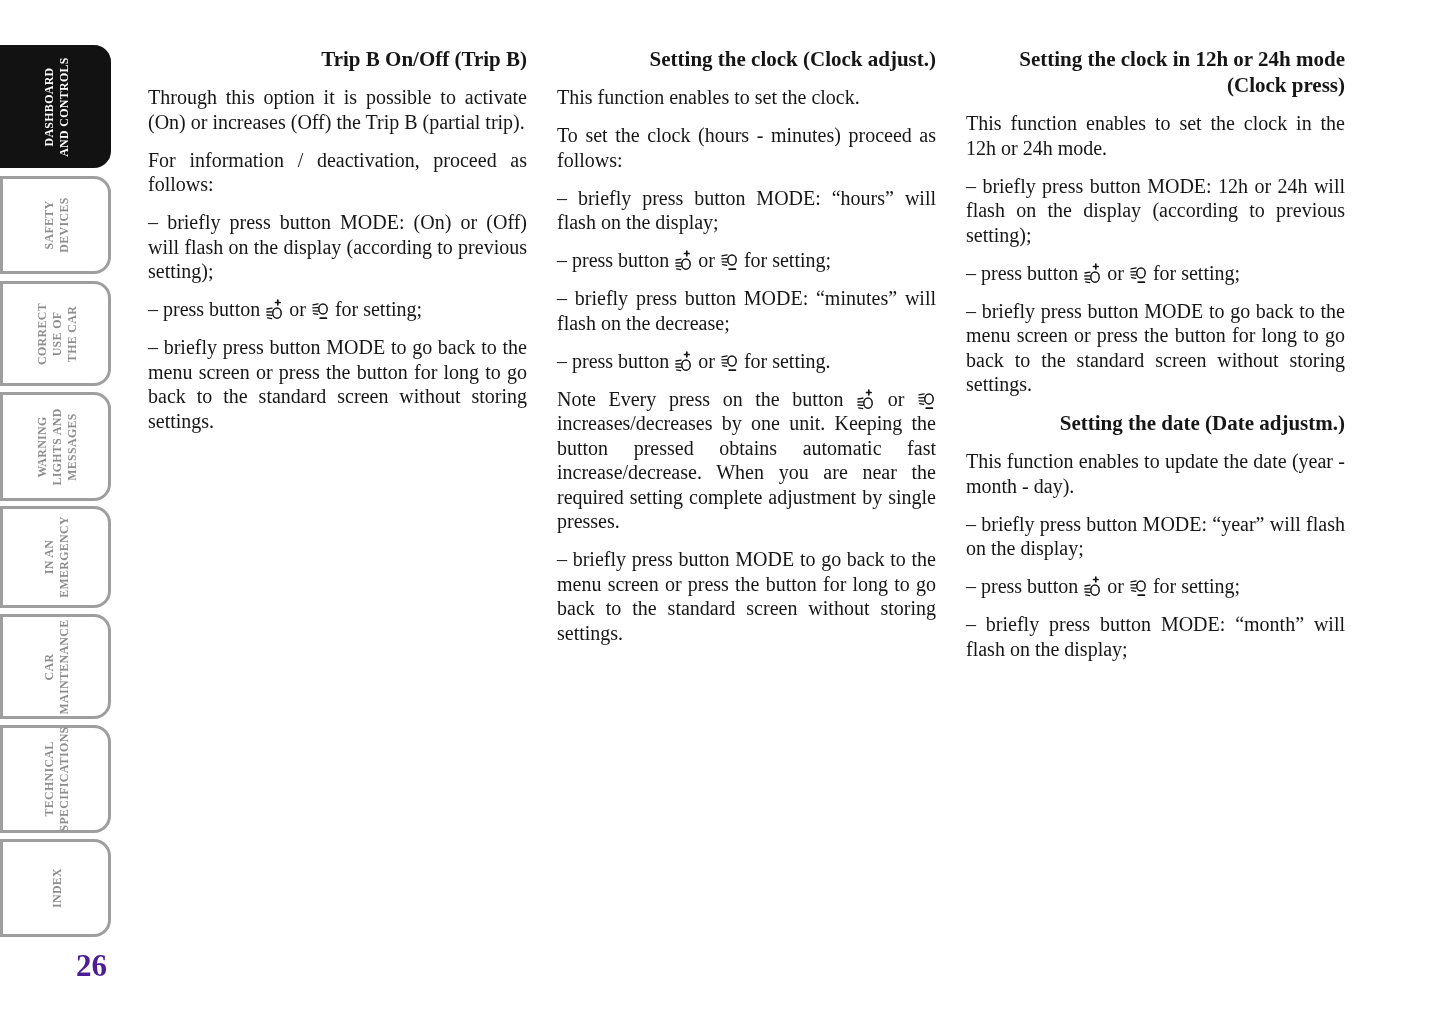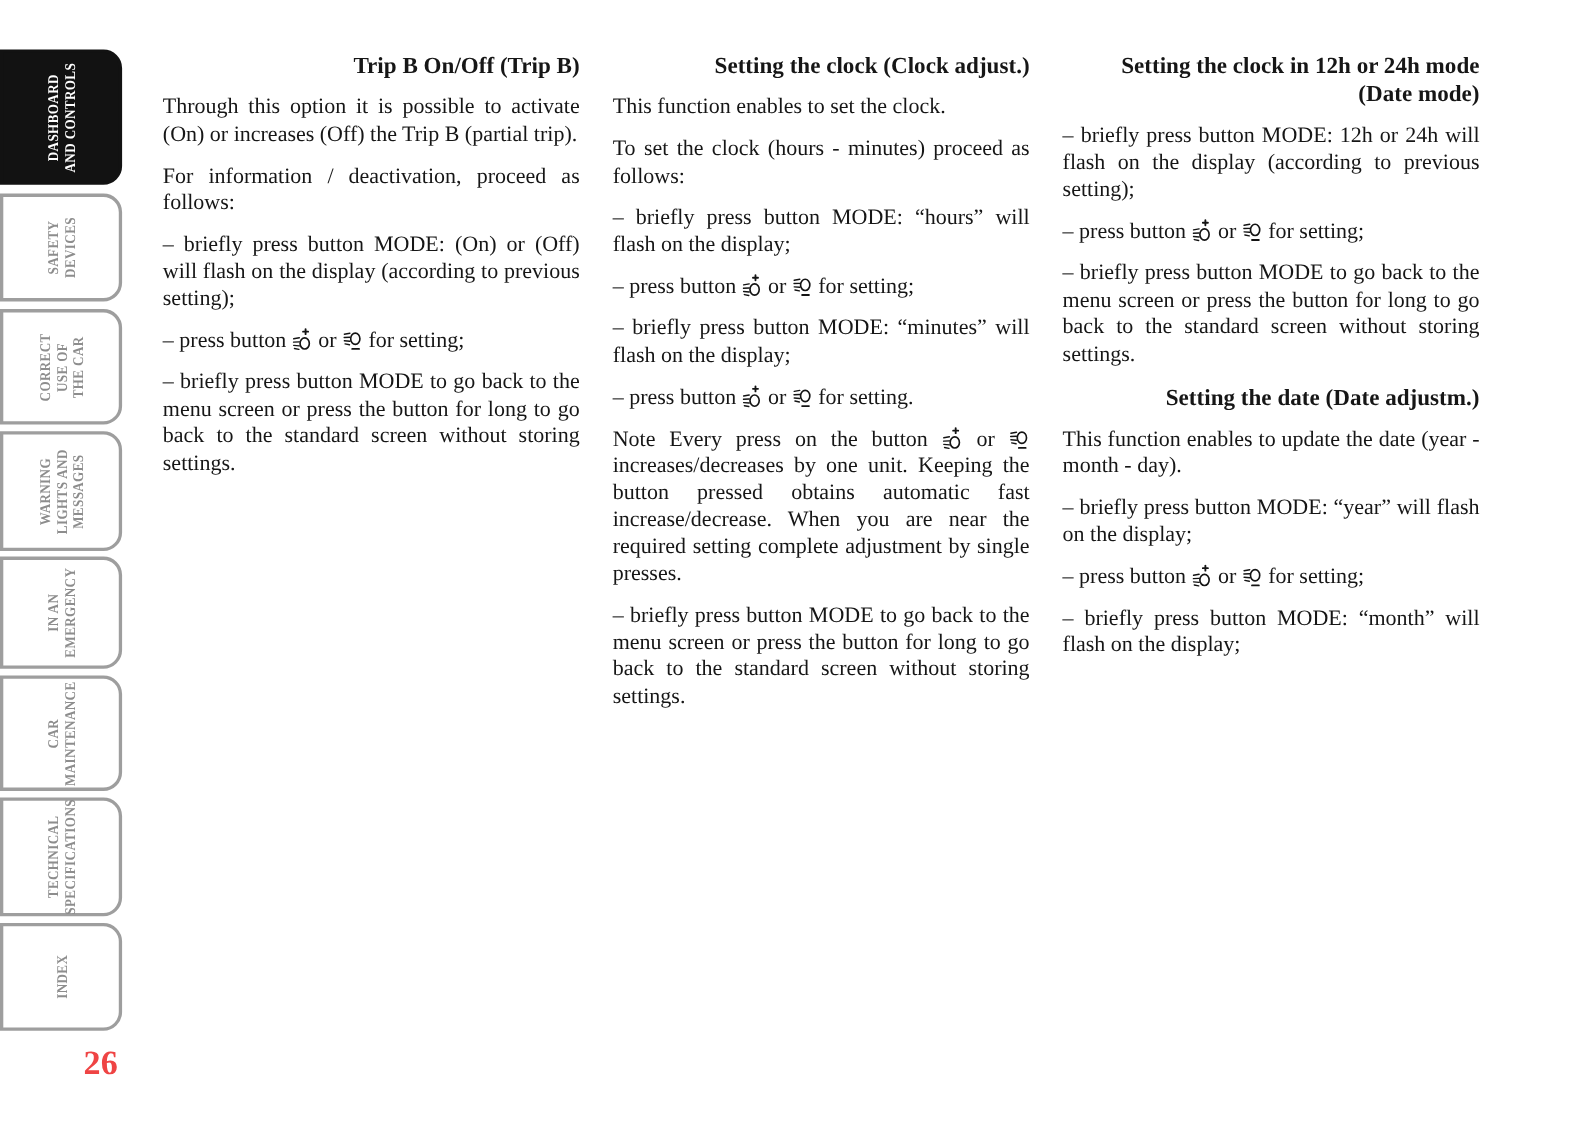--- a/index.html
+++ b/index.html
@@ -28,21 +28,21 @@
   .t2{top:176px;height:98px;}
   .t3{top:281px;height:105px;}
   .t4{top:392px;height:109px;}
   .t5{top:506px;height:102px;}
   .t6{top:614px;height:105px;}
   .t7{top:725px;height:108px;}
   .t8{top:839px;height:98px;}
 
   .page-number{
     position:absolute;left:76px;top:948px;
-    font-size:31px;font-weight:700;color:#ef4444;
+    font-size:31px;font-weight:700;color:#4c1d95;
   }
 
   
   .col{
     position:absolute;top:46px;width:379px;
     font-size:20px;line-height:24.5px;text-align:justify;
   }
   .c1{left:148px;}
   .c2{left:557px;}
   .c3{left:966px;}
@@ -130,21 +130,21 @@
       <ellipse cx="11" cy="14.2" rx="4.2" ry="5.1" stroke-width="1.5"></ellipse>
       <path d="M1 10 l5.1 -0.9 M0.8 13 l5.3 -0.2 M1 16 l5.1 0.4 M1.7 18.8 l4 0.8" stroke-width="1.3"></path>
     </g>
   </svg></span> or <span class="ic"><svg width="17" height="22" viewBox="0 0 17 22" aria-hidden="true">
     <g stroke="#141414" fill="none" stroke-linecap="round">
       <ellipse cx="11" cy="10" rx="4.2" ry="5.1" stroke-width="1.5"></ellipse>
       <path d="M1 5.8 l5.1 -0.9 M0.8 8.8 l5.3 -0.2 M1 11.8 l5.1 0.4 M1.7 14.6 l4 0.8" stroke-width="1.3"></path>
       <path d="M8.2 19.2 h6.2" stroke-width="1.7"></path>
     </g>
   </svg></span> for setting;</p>
-  <p>– briefly press button MODE: “minutes” will flash on the display;</p>
+  <p>– briefly press button MODE: “minutes” will flash on the decrease;</p>
   <p>– press button <span class="ic"><svg width="17" height="22" viewBox="0 0 17 22" aria-hidden="true">
     <g stroke="#141414" fill="none" stroke-linecap="round">
       <path d="M11.8 1.2 v4.6 M9.5 3.5 h4.6" stroke-width="1.7"></path>
       <ellipse cx="11" cy="14.2" rx="4.2" ry="5.1" stroke-width="1.5"></ellipse>
       <path d="M1 10 l5.1 -0.9 M0.8 13 l5.3 -0.2 M1 16 l5.1 0.4 M1.7 18.8 l4 0.8" stroke-width="1.3"></path>
     </g>
   </svg></span> or <span class="ic"><svg width="17" height="22" viewBox="0 0 17 22" aria-hidden="true">
     <g stroke="#141414" fill="none" stroke-linecap="round">
       <ellipse cx="11" cy="10" rx="4.2" ry="5.1" stroke-width="1.5"></ellipse>
       <path d="M1 5.8 l5.1 -0.9 M0.8 8.8 l5.3 -0.2 M1 11.8 l5.1 0.4 M1.7 14.6 l4 0.8" stroke-width="1.3"></path>
@@ -161,21 +161,22 @@
     <g stroke="#141414" fill="none" stroke-linecap="round">
       <ellipse cx="11" cy="10" rx="4.2" ry="5.1" stroke-width="1.5"></ellipse>
       <path d="M1 5.8 l5.1 -0.9 M0.8 8.8 l5.3 -0.2 M1 11.8 l5.1 0.4 M1.7 14.6 l4 0.8" stroke-width="1.3"></path>
       <path d="M8.2 19.2 h6.2" stroke-width="1.7"></path>
     </g>
   </svg></span> increases/decreases by one unit. Keeping the button pressed obtains automatic fast increase/decrease. When you are near the required setting complete adjustment by single presses.</p>
   <p>– briefly press button <b>MODE</b> to go back to the menu screen or press the button for long to go back to the standard screen without storing settings.</p>
 </section>
 
 <section class="col c3">
-  <h2>Setting the clock in 12h or 24h mode (Date mode)</h2>
+  <h2>Setting the clock in 12h or 24h mode (Clock press)</h2>
+  <p>This function enables to set the clock in the 12h or 24h mode.</p>
   <p>– briefly press button <b>MODE</b>: 12h or 24h will flash on the display (according to previous setting);</p>
   <p>– press button <span class="ic"><svg width="17" height="22" viewBox="0 0 17 22" aria-hidden="true">
     <g stroke="#141414" fill="none" stroke-linecap="round">
       <path d="M11.8 1.2 v4.6 M9.5 3.5 h4.6" stroke-width="1.7"></path>
       <ellipse cx="11" cy="14.2" rx="4.2" ry="5.1" stroke-width="1.5"></ellipse>
       <path d="M1 10 l5.1 -0.9 M0.8 13 l5.3 -0.2 M1 16 l5.1 0.4 M1.7 18.8 l4 0.8" stroke-width="1.3"></path>
     </g>
   </svg></span> or <span class="ic"><svg width="17" height="22" viewBox="0 0 17 22" aria-hidden="true">
     <g stroke="#141414" fill="none" stroke-linecap="round">
       <ellipse cx="11" cy="10" rx="4.2" ry="5.1" stroke-width="1.5"></ellipse>

